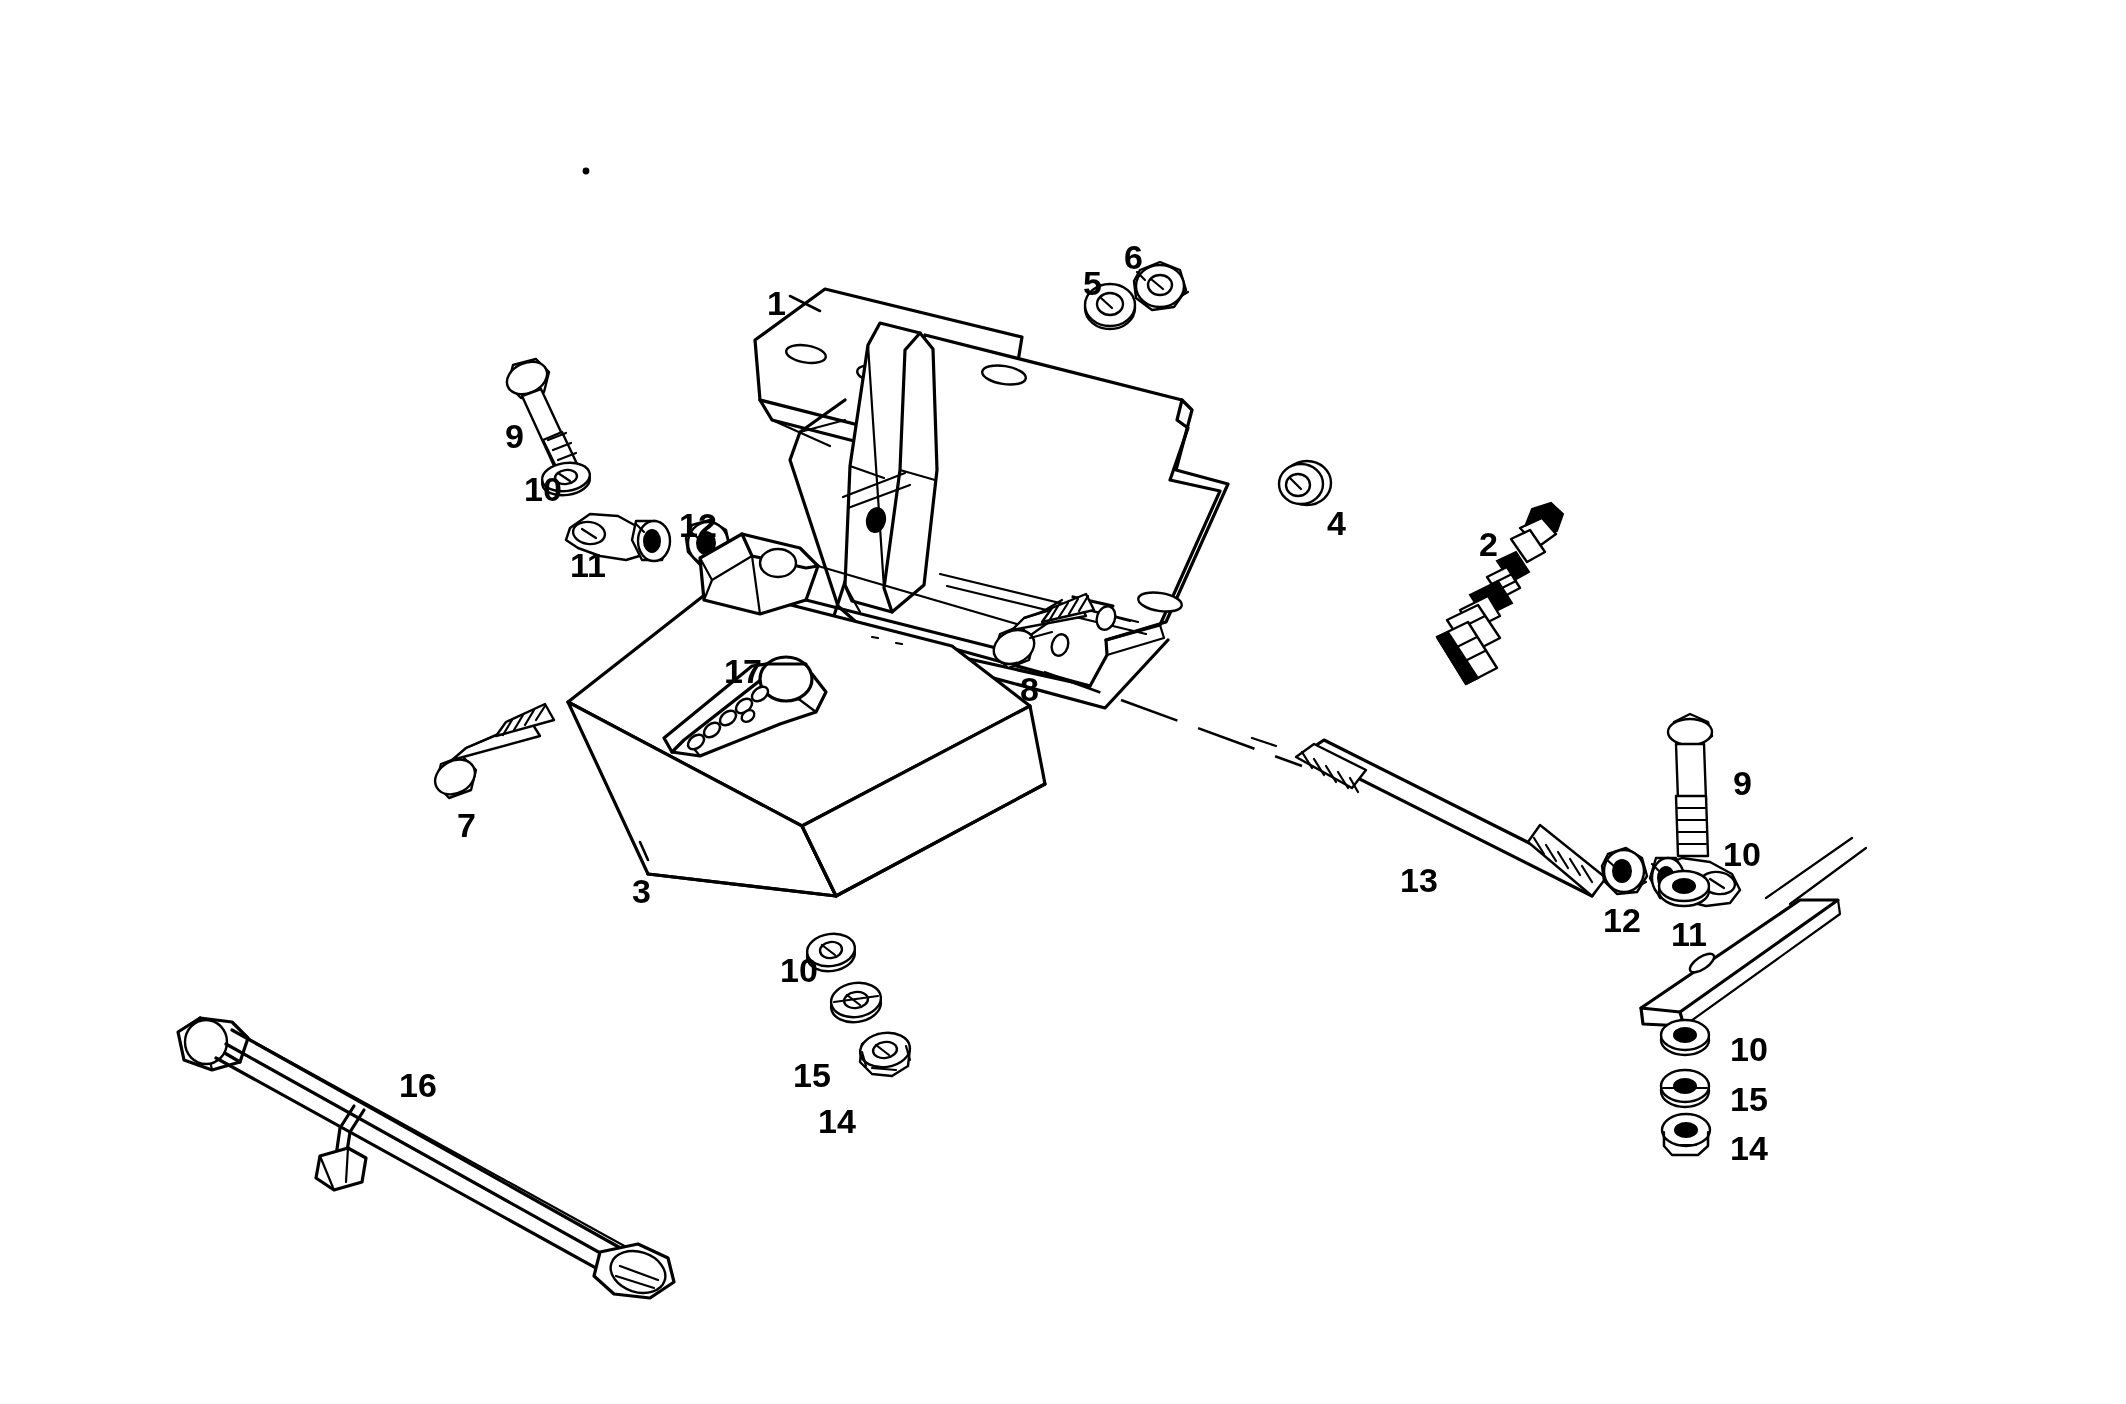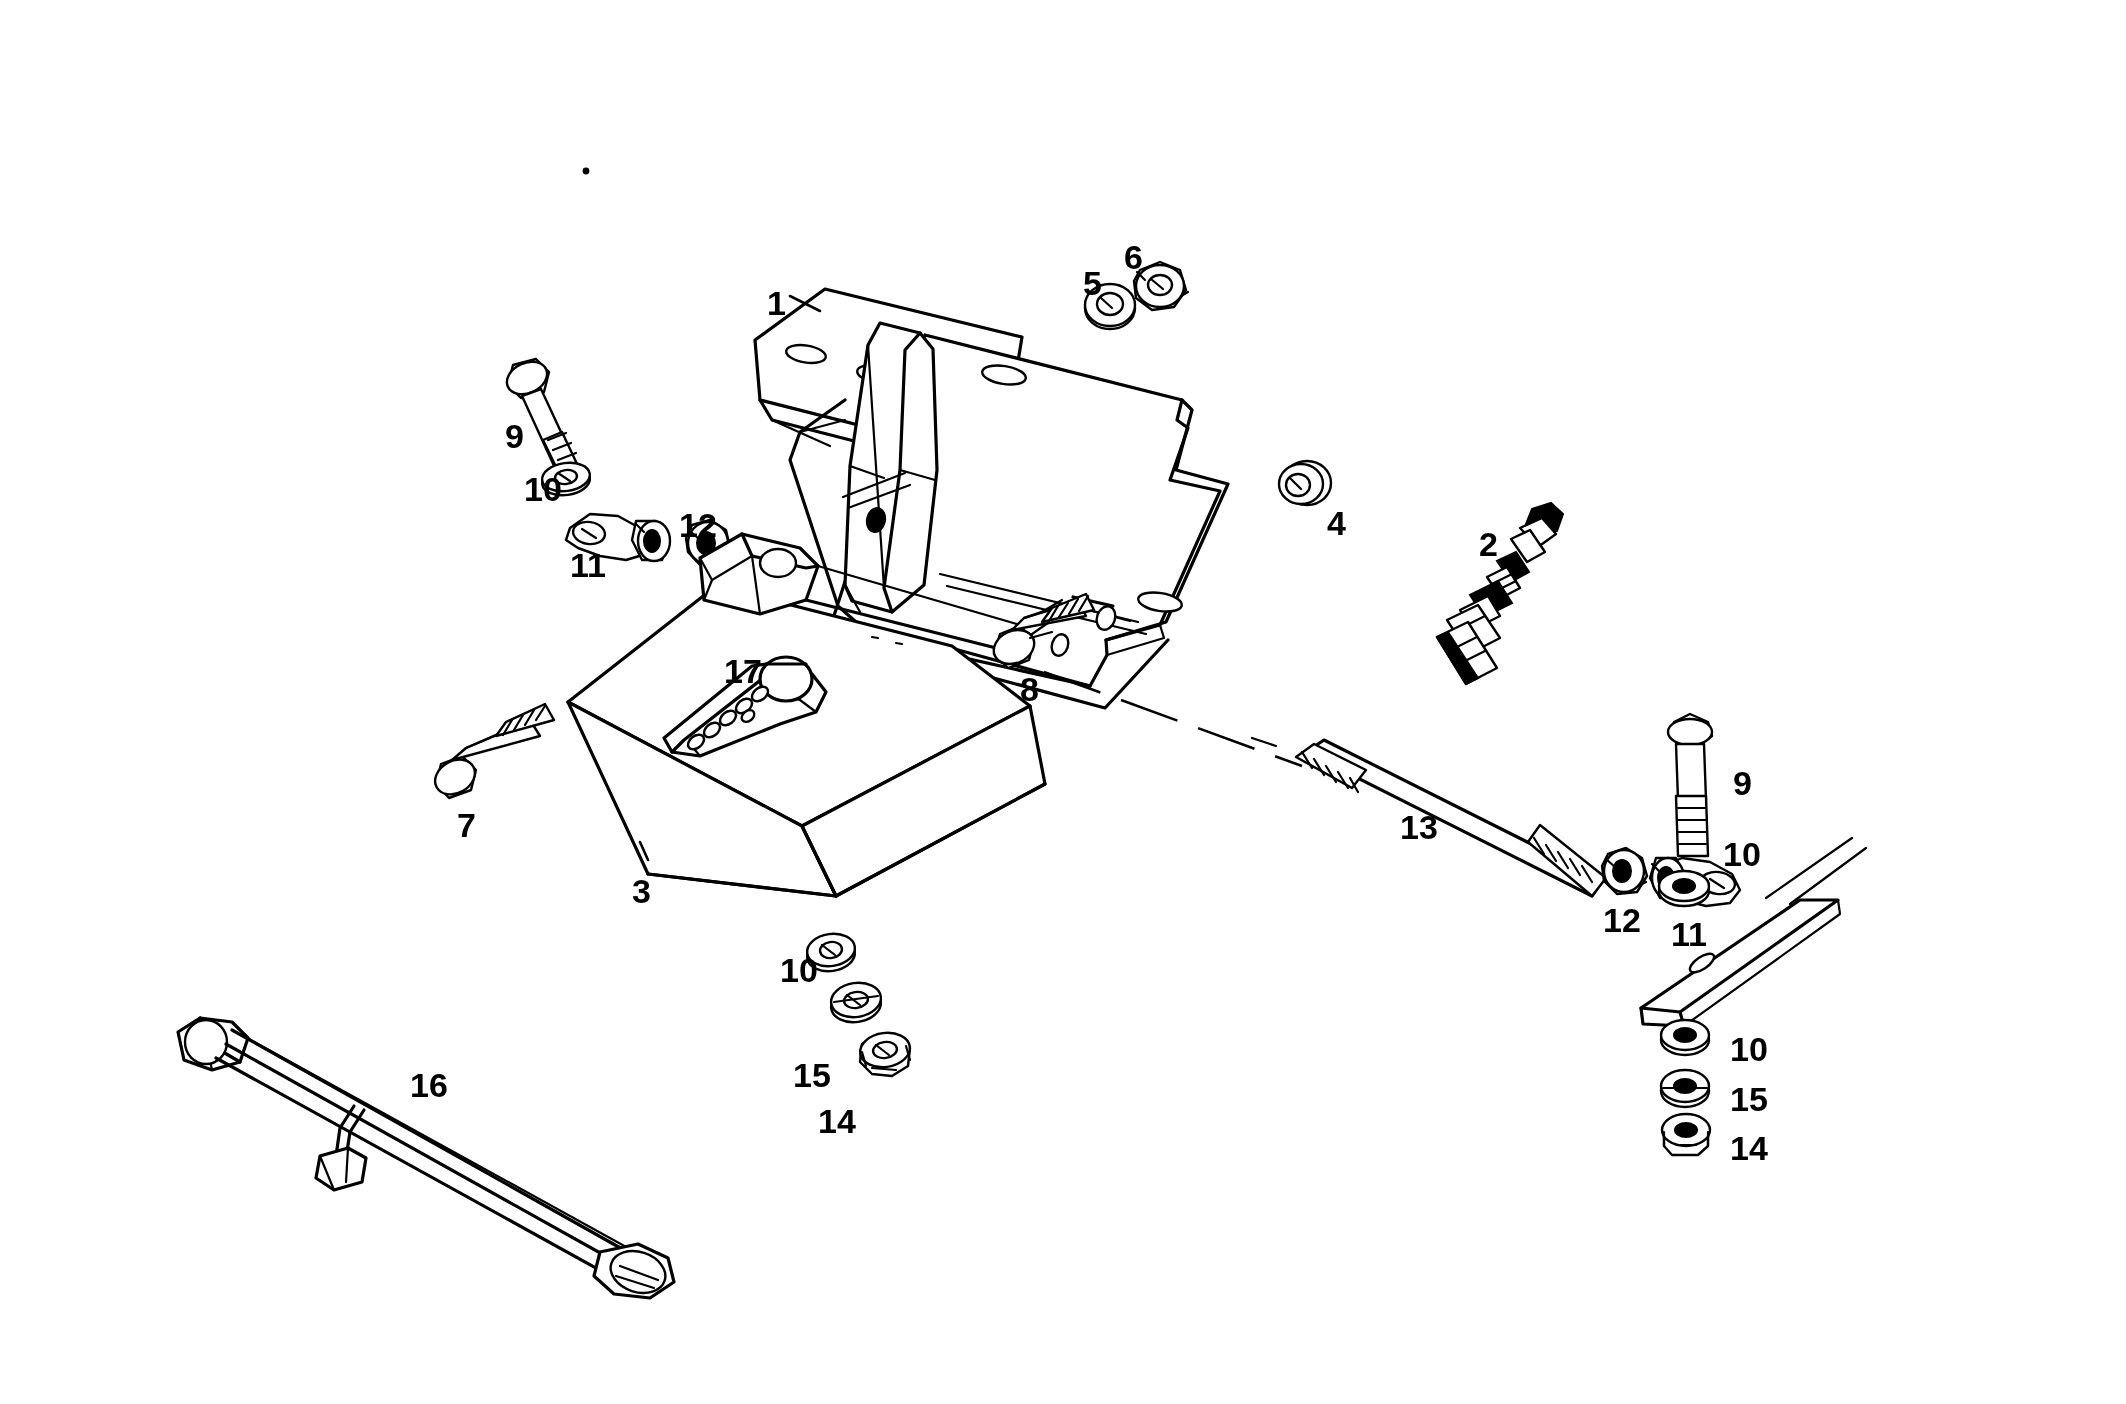--- a/index.html
+++ b/index.html
@@ -455,24 +455,24 @@
   <div class="callout" style="left:632px; top:874px;">3</div>
   <div class="callout" style="left:1327px; top:506px;">4</div>
   <div class="callout" style="left:1083px; top:266px;">5</div>
   <div class="callout" style="left:1124px; top:240px;">6</div>
   <div class="callout" style="left:457px; top:808px;">7</div>
   <div class="callout" style="left:1020px; top:672px;">8</div>
   <div class="callout" style="left:505px; top:419px;">9</div>
   <div class="callout" style="left:524px; top:472px;">10</div>
   <div class="callout" style="left:570px; top:548px;">11</div>
   <div class="callout" style="left:679px; top:508px;">12</div>
-  <div class="callout" style="left:1400px; top:810px;">13</div>
+  <div class="callout" style="left:1400px; top:863px;">13</div>
   <div class="callout" style="left:818px; top:1104px;">14</div>
   <div class="callout" style="left:793px; top:1058px;">15</div>
-  <div class="callout" style="left:410px; top:1068px;">16</div>
+  <div class="callout" style="left:399px; top:1068px;">16</div>
   <div class="callout" style="left:724px; top:654px;">17</div>
 
   <div class="callout" style="left:1733px; top:766px;">9</div>
   <div class="callout" style="left:1723px; top:837px;">10</div>
   <div class="callout" style="left:1671px; top:917px;">11</div>
   <div class="callout" style="left:1603px; top:903px;">12</div>
   <div class="callout" style="left:1730px; top:1032px;">10</div>
   <div class="callout" style="left:1730px; top:1082px;">15</div>
   <div class="callout" style="left:1730px; top:1131px;">14</div>
   <div class="callout" style="left:780px; top:953px;">10</div>

